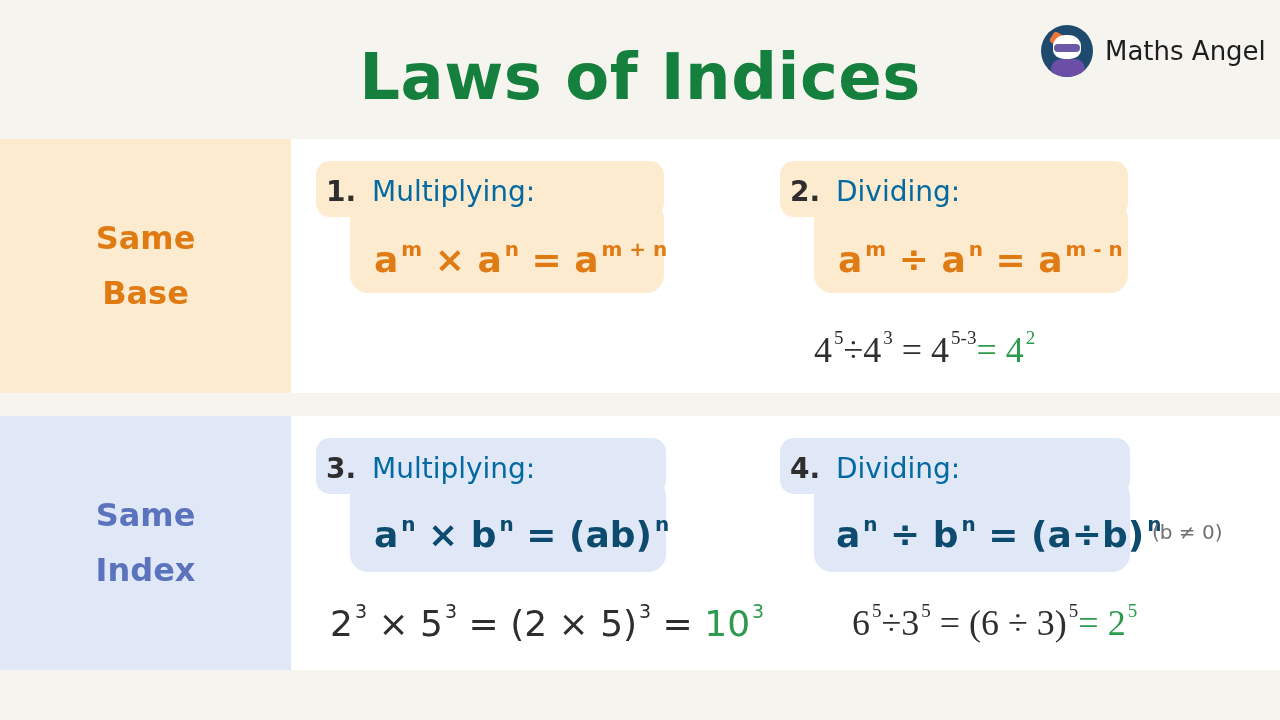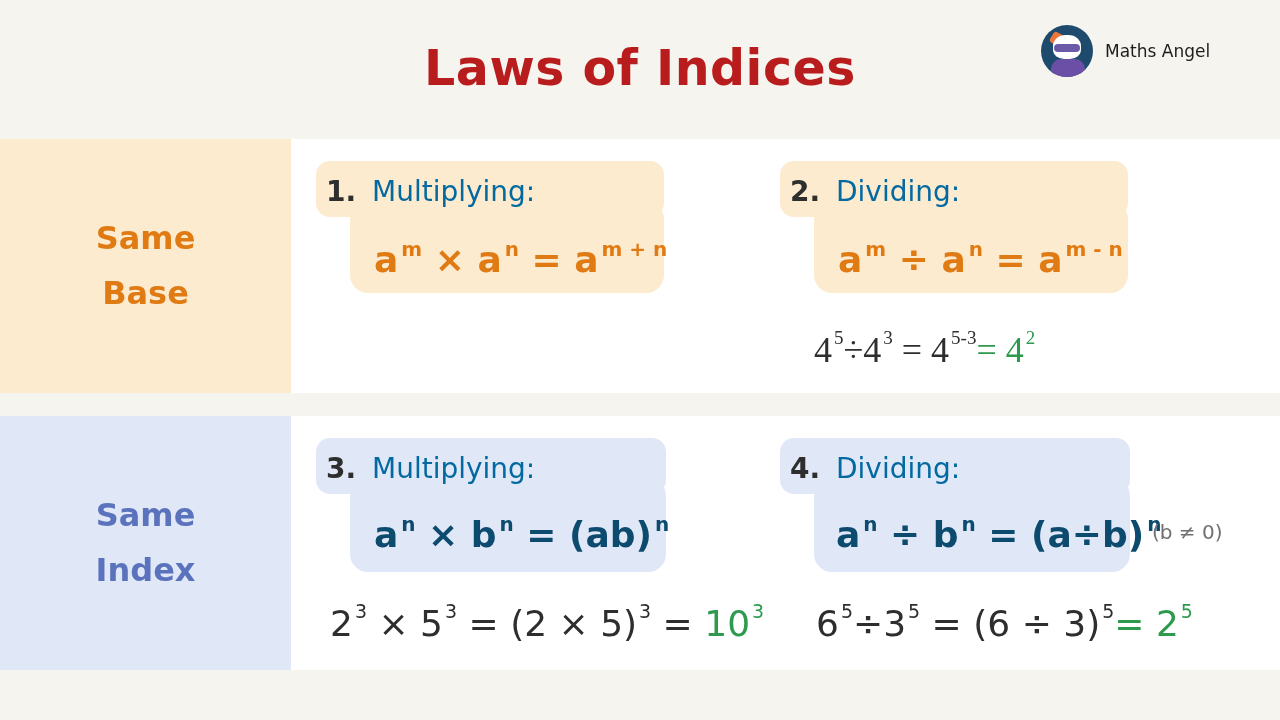--- a/index.html
+++ b/index.html
@@ -1,28 +1,28 @@
 <!DOCTYPE html>
 <html><head>
 <meta charset="utf-8">
 <style>
   * { box-sizing: border-box; margin: 0; padding: 0; }
   html, body { width: 1280px; height: 720px; overflow: hidden; }
   body { background: #f5f4ef; font-family: "DejaVu Sans", sans-serif; position: relative; color: #2e2e2e; }
 
   .title { position: absolute; left: 0; width: 1280px; top: 40px; text-align: center;
-    font-size: 49px; font-weight: bold; color: #b91c1c; letter-spacing: 0.5px; }
+    font-size: 64px; font-weight: bold; color: #15803d; letter-spacing: 0.5px; }
 
   .logo { position: absolute; left: 1041px; top: 25px; display: flex; align-items: center; }
   .logo-avatar { width: 52px; height: 52px; border-radius: 50%; background: #1e4a6e; position: relative; overflow: hidden; }
   .logo-avatar .face { position: absolute; left: 12px; top: 10px; width: 28px; height: 24px; background: #fff; border-radius: 45% 45% 40% 40%; }
   .logo-avatar .ear { position: absolute; left: 10px; top: 8px; width: 12px; height: 12px; background: #e9773a; border-radius: 3px; transform: rotate(30deg); }
   .logo-avatar .glasses { position: absolute; left: 13px; top: 19px; width: 26px; height: 8px; background: #6a5aa8; border-radius: 4px; }
   .logo-avatar .body { position: absolute; left: 10px; top: 34px; width: 34px; height: 22px; background: #6b4fa6; border-radius: 10px 10px 0 0; }
-  .logo-text { margin-left: 12px; font-size: 17px; color: #1e1e1e; }
+  .logo-text { margin-left: 12px; font-size: 26px; color: #1e1e1e; }
 
   .band { position: absolute; left: 0; width: 1280px; background: #ffffff; }
   .band.base { top: 139px; height: 254px; }
   .band.index { top: 416px; height: 254px; }
   .side { position: absolute; left: 0; top: 0; width: 291px; height: 100%; display: flex; align-items: center; justify-content: center; text-align: center;
     font-size: 32px; font-weight: bold; line-height: 55px; }
   .base .side { background: #fdebd0; color: #e07b14; }
   .index .side { background: #e0e8f8; color: #5b73bd; }
 
   .card { position: absolute; }
@@ -108,16 +108,16 @@
   <div class="card" style="left:780px; top:22px;">
     <div class="tab" style="width:350px;"></div>
     <div class="body" style="left:34px; top:40px; width:316px; height:94px;"></div>
     <span class="num">4.</span>
     <span class="label">Dividing:</span>
     <div class="formula" style="left:56px; top:74px;">
       <span>a</span><sup>n</sup><span> ÷ </span><span>b</span><sup>n</sup><span> = </span><span>(a÷b)</span><sup>n</sup>
     </div>
   </div>
   <span class="note" style="left:1152px; top:104px;">(b ≠ 0)</span>
-  <div class="example" style="left:816px; top:184px;">
+  <div class="example" style="left:852px; top:184px;font-family:Liberation Serif, serif;">
     <span>6</span><sup>5</sup><span>÷</span><span>3</span><sup>5</sup><span> = </span><span>(6 ÷ 3)</span><sup>5</sup><span class="green">= </span><span class="green">2</span><sup class="green">5</sup>
   </div>
 </div>
 
 </body></html>

